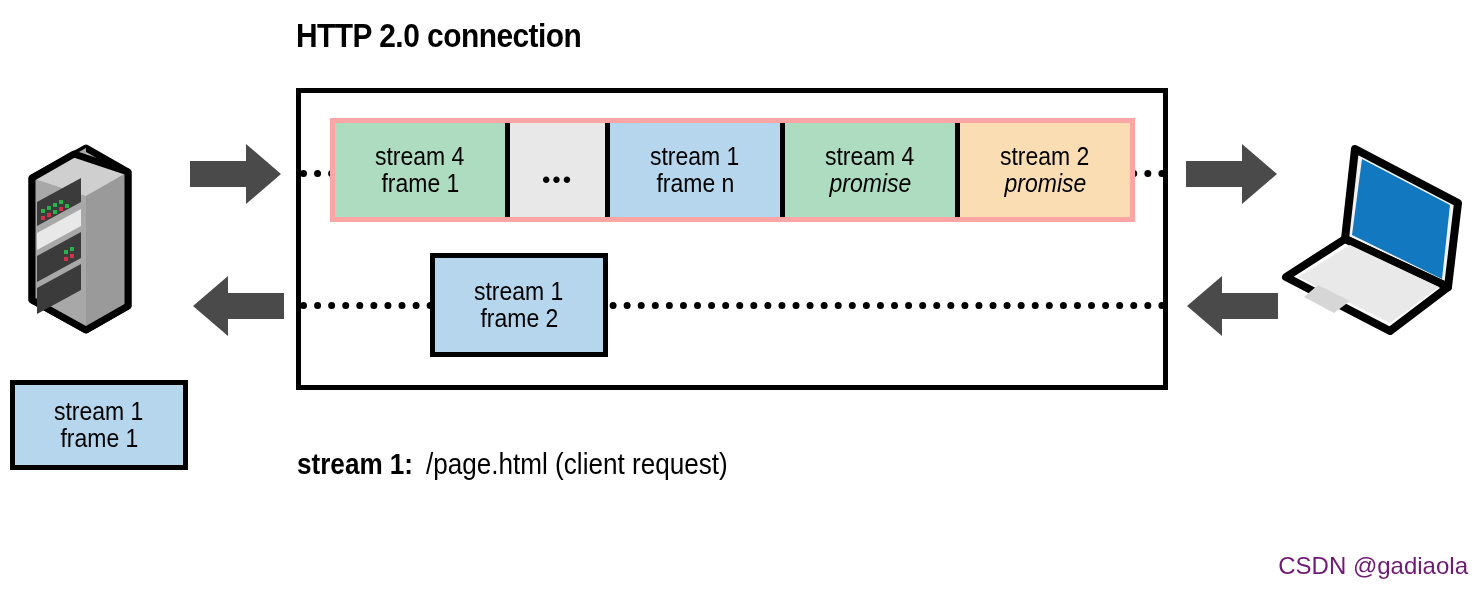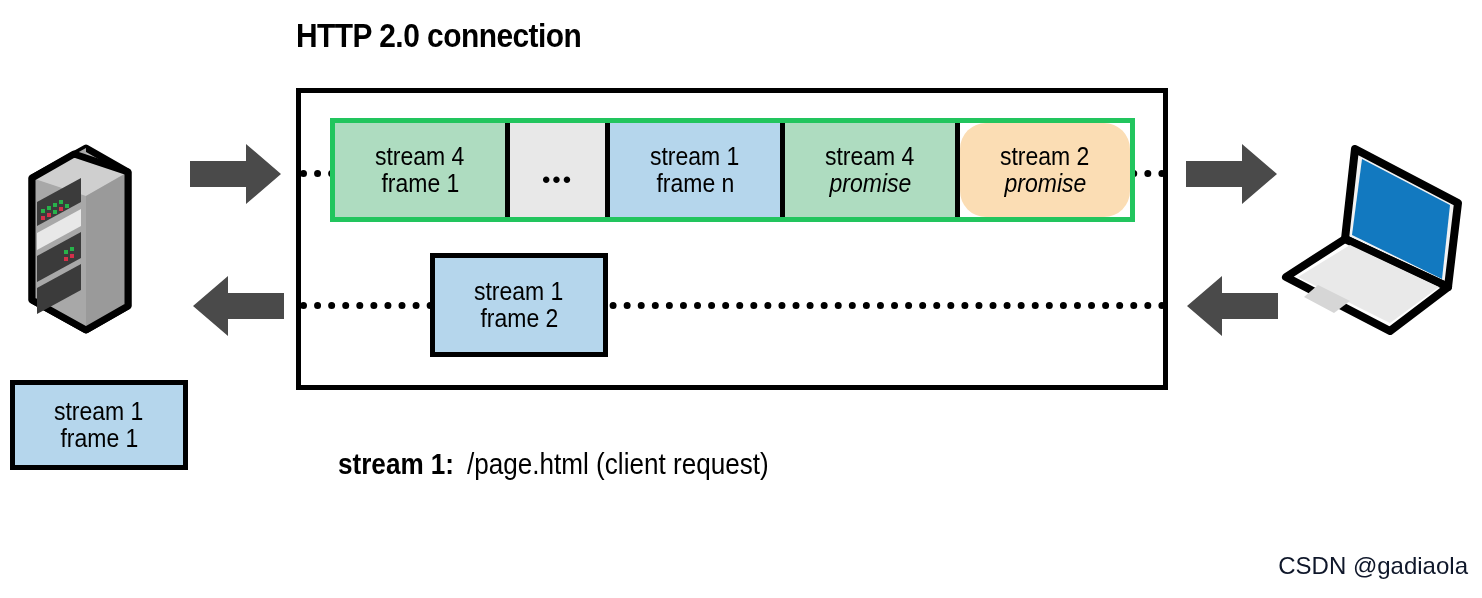--- a/index.html
+++ b/index.html
@@ -59,21 +59,21 @@
     width: 866px;
   }
 
   
   #frame-row {
     position: absolute;
     left: 330px;
     top: 118px;
     height: 104px;
     display: flex;
-    border: 5px solid #22c55e;
+    border: 5px solid #fca5a5;
     box-sizing: border-box;
     background: #ffffff;
   }
   .frame-cell {
     box-sizing: border-box;
     display: flex;
     flex-direction: column;
     align-items: center;
     justify-content: center;
     border-right: 5px solid #000000;
@@ -83,21 +83,21 @@
   }
   .frame-cell:last-child { border-right: none; }
   .frame-cell .line { transform: scaleX(0.92); transform-origin: center; }
   .frame-cell .line.em { font-style: italic; }
 
   
   #frame-cell-0 { width: 175px; background: #aedcc0; }
   #frame-cell-1 { width: 100px; background: #e8e8e8; }
   #frame-cell-2 { width: 175px; background: #b5d6ec; }
   #frame-cell-3 { width: 175px; background: #aedcc0; }
-  #frame-cell-4 { width: 170px; background: #fbddb4; border-radius: 26px; }
+  #frame-cell-4 { width: 170px; background: #fbddb4; }
 
   .ellipsis-dots {
     font-size: 24px;
     letter-spacing: 2px;
     color: #000000;
     line-height: 1;
     margin-top: 20px;
   }
 
   
@@ -143,40 +143,40 @@
   #laptop-icon { position: absolute; left: 1272px; top: 135px; }
 
   
   #legend {
     position: absolute;
     left: 297px;
     top: 440px;
     font-size: 29px;
     line-height: 1.68;
   }
-  .legend-row { white-space: nowrap; margin-left: 41px; }
+  .legend-row { white-space: nowrap; }
   .legend-stream {
     font-weight: bold;
     transform: scaleX(0.9);
     display: inline-block;
     transform-origin: left center;
   }
   .legend-rest {
     transform: scaleX(0.9);
     display: inline-block;
     transform-origin: left center;
   }
 
   
   #watermark {
     position: absolute;
     right: 14px;
     bottom: 18px;
     font-size: 24px;
-    color: #0f172a;
+    color: #701a75;
     white-space: nowrap;
   }
 </style>
 </head>
 <body>
 
 <div id="diagram-title">HTTP 2.0 connection</div>
 
 <div id="server-icon">
   <svg width="112" height="218" viewBox="0 0 112 218">

